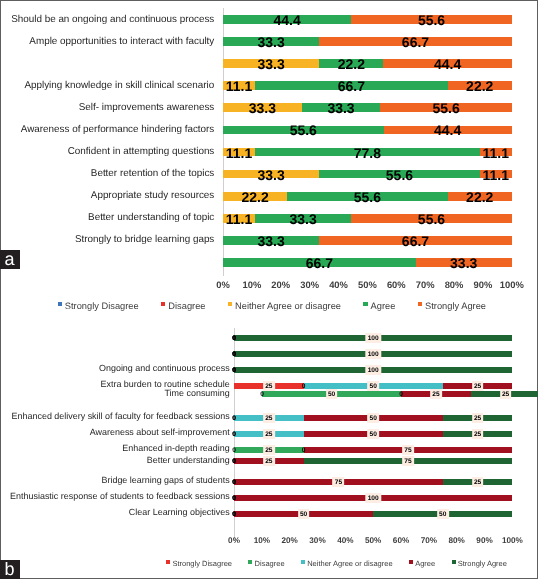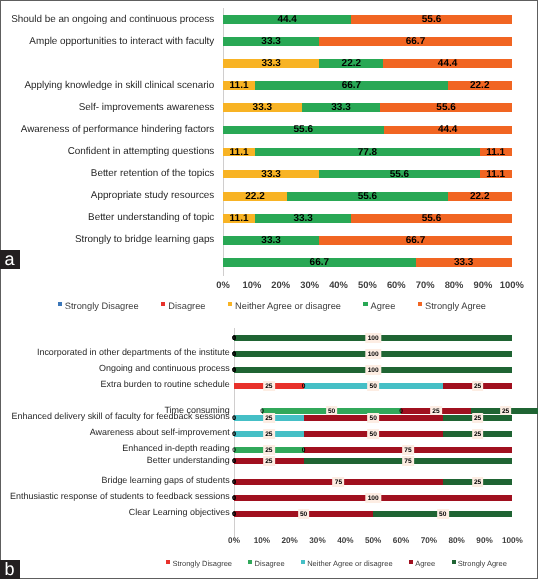--- a/index.html
+++ b/index.html
@@ -28,21 +28,21 @@
   .legend{position:absolute;display:flex;justify-content:flex-start;
           align-items:center;line-height:1;white-space:nowrap;}
   .lg-item{display:inline-flex;white-space:nowrap;}
   .lg-sw{display:inline-block;}
   .badge{position:absolute;background:#231f20;color:#fff;display:flex;
          align-items:center;justify-content:center;font-weight:normal;}
 
   
   .a-row .cat{right:323.7px;font-size:9.9px;}
   .a-row .track{left:223.0px;width:288.8px;}
-  .a-row .seglabel{font-size:10px;height:15px;line-height:1;}
+  .a-row .seglabel{font-size:14px;height:15px;line-height:1;}
   .a-axis{left:223.0px;top:7.9px;height:268.4px;}
   .a-tick{font-size:9.4px;}
   .a-legend{font-size:9.3px;color:#404040;}
   .a-legend .lg-item{margin:0 11.15px;}
   .a-legend .lg-sw{width:4.3px;height:4.3px;margin-right:3.0px;}
   .a-legend .lg-item:first-child{margin-left:0;}
   .a-legend .lg-item:last-child{margin-right:0;}
 
   
   .b-row .cat{right:308.3px;font-size:8.95px;margin-top:-1.6px;}
@@ -326,21 +326,20 @@
     </div>
     <div class="seg zero" style="width:0;background:transparent;">
       <span class="seglabel">0</span>
     </div>
     <div class="seg" style="width:100.0000%;background:#1F6433;">
       <span class="seglabel">100</span>
     </div>
   </div>
 </div>
 <div class="row b-row" style="top:350.50px;height:6.20px;">
-  <div class="cat b-cat">Incorporated in other departments of the institute</div>
   <div class="track">
     <div class="seg zero" style="width:0;background:transparent;">
       <span class="seglabel">0</span>
     </div>
     <div class="seg zero" style="width:0;background:transparent;">
       <span class="seglabel">0</span>
     </div>
     <div class="seg zero" style="width:0;background:transparent;">
       <span class="seglabel">0</span>
     </div>
@@ -384,21 +383,21 @@
     <div class="seg" style="width:50.0000%;background:#45BFC6;">
       <span class="seglabel">50</span>
     </div>
     <div class="seg" style="width:25.0000%;background:#A0101F;">
       <span class="seglabel">25</span>
     </div>
     <div class="seg zero" style="width:0;background:transparent;">
     </div>
   </div>
 </div>
-<div class="row b-row" style="top:408px;height:6.20px;margin-left:28px;">
+<div class="row b-row" style="top:391px;height:6.20px;margin-left:28px;">
   <div class="cat b-cat">Time consuming</div>
   <div class="track">
     <div class="seg zero" style="width:0;background:transparent;">
       <span class="seglabel">0</span>
     </div>
     <div class="seg" style="width:50.0000%;background:#31A85A;">
       <span class="seglabel">50</span>
     </div>
     <div class="seg zero" style="width:0;background:transparent;">
       <span class="seglabel">0</span>

